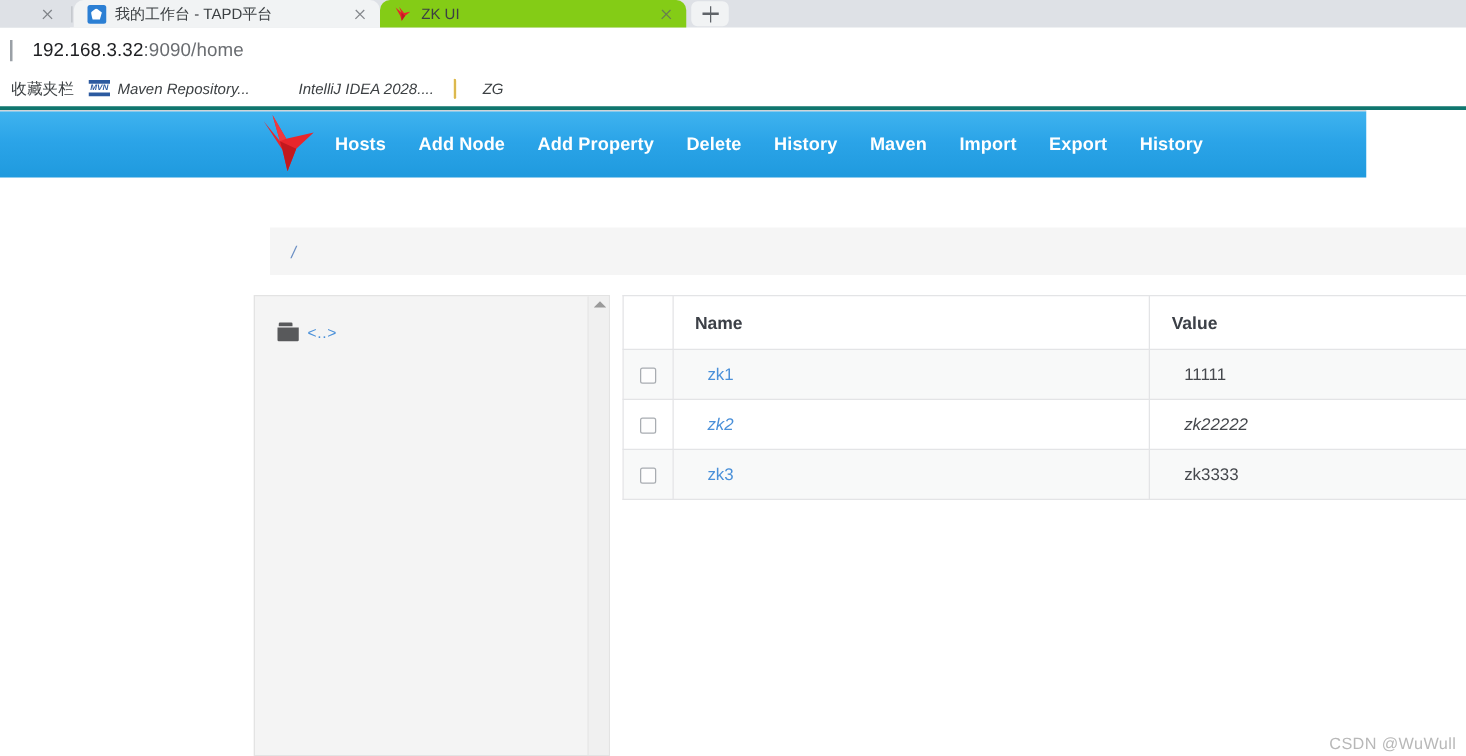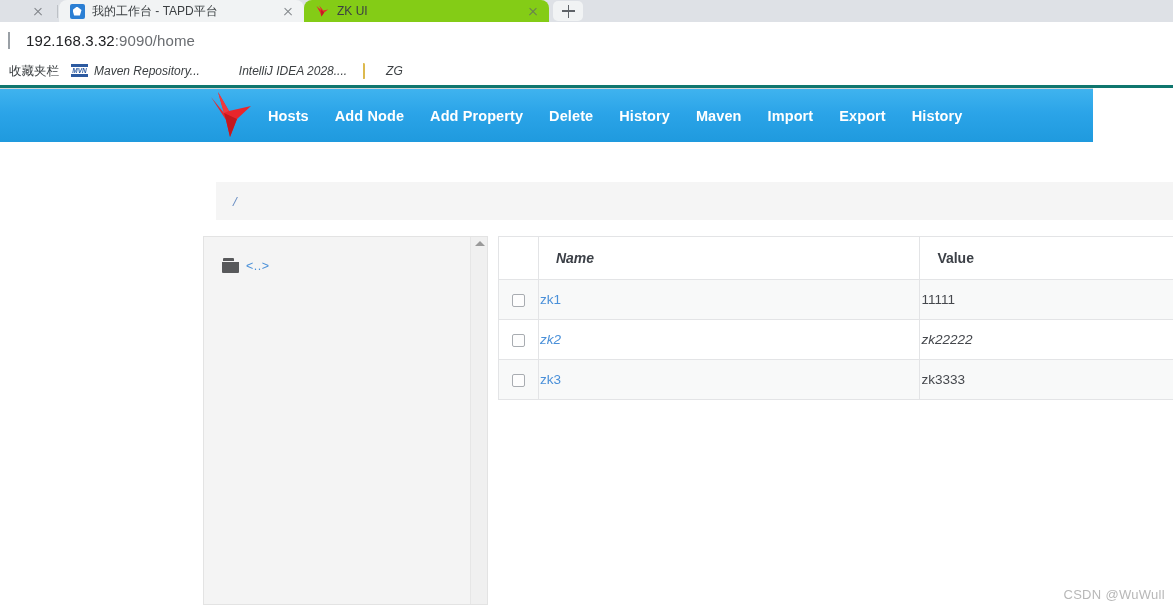--- a/index.html
+++ b/index.html
@@ -270,25 +270,25 @@
     padding-left: 17px;
     vertical-align: middle;
     background: #ffffff;
   }
   #data-table th.cb-col, #data-table td.cb-col {
     width: 40px;
     padding-left: 0;
     text-align: center;
     vertical-align: middle;
   }
-  #data-table th.name-col { width: 382px; font-style: italic; }
+  #data-table th.name-col { width: 382px; }
   #data-table th.value-col { width: 268px; }
   #data-table td {
     height: 40px;
-    padding-left: 1px;
+    padding-left: 27px;
     vertical-align: middle;
     color: #45484d;
   }
   #data-table tbody tr.odd td { background: #f8f9f9; }
   #data-table tbody tr.even td { background: #ffffff; font-style: italic; }
   .row-cb {
     width: 13px; height: 13px;
     border: 1px solid #a8acb1;
     border-radius: 2px;
     background: #fdfdfd;

